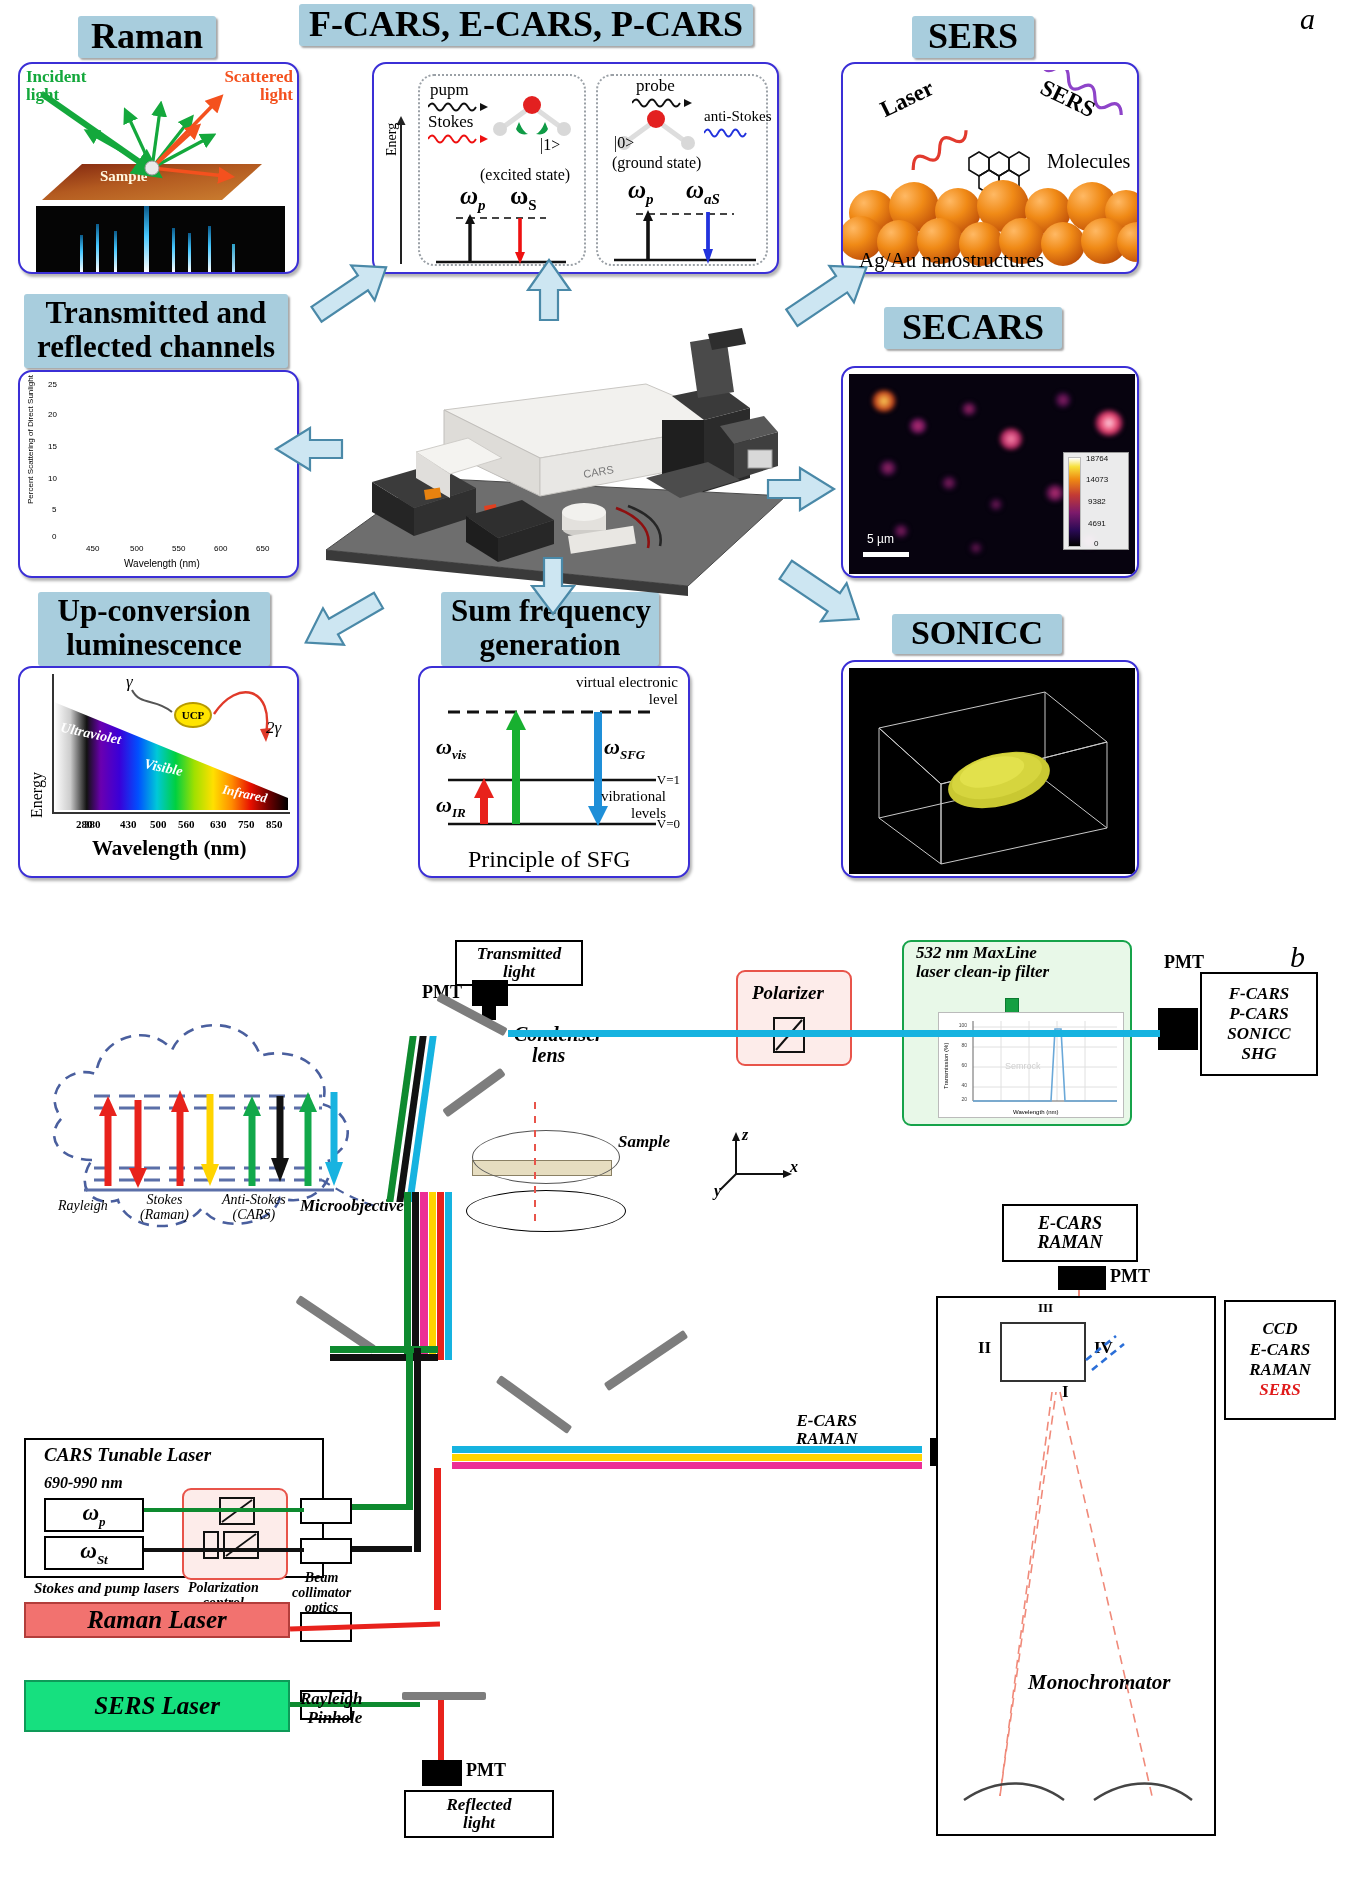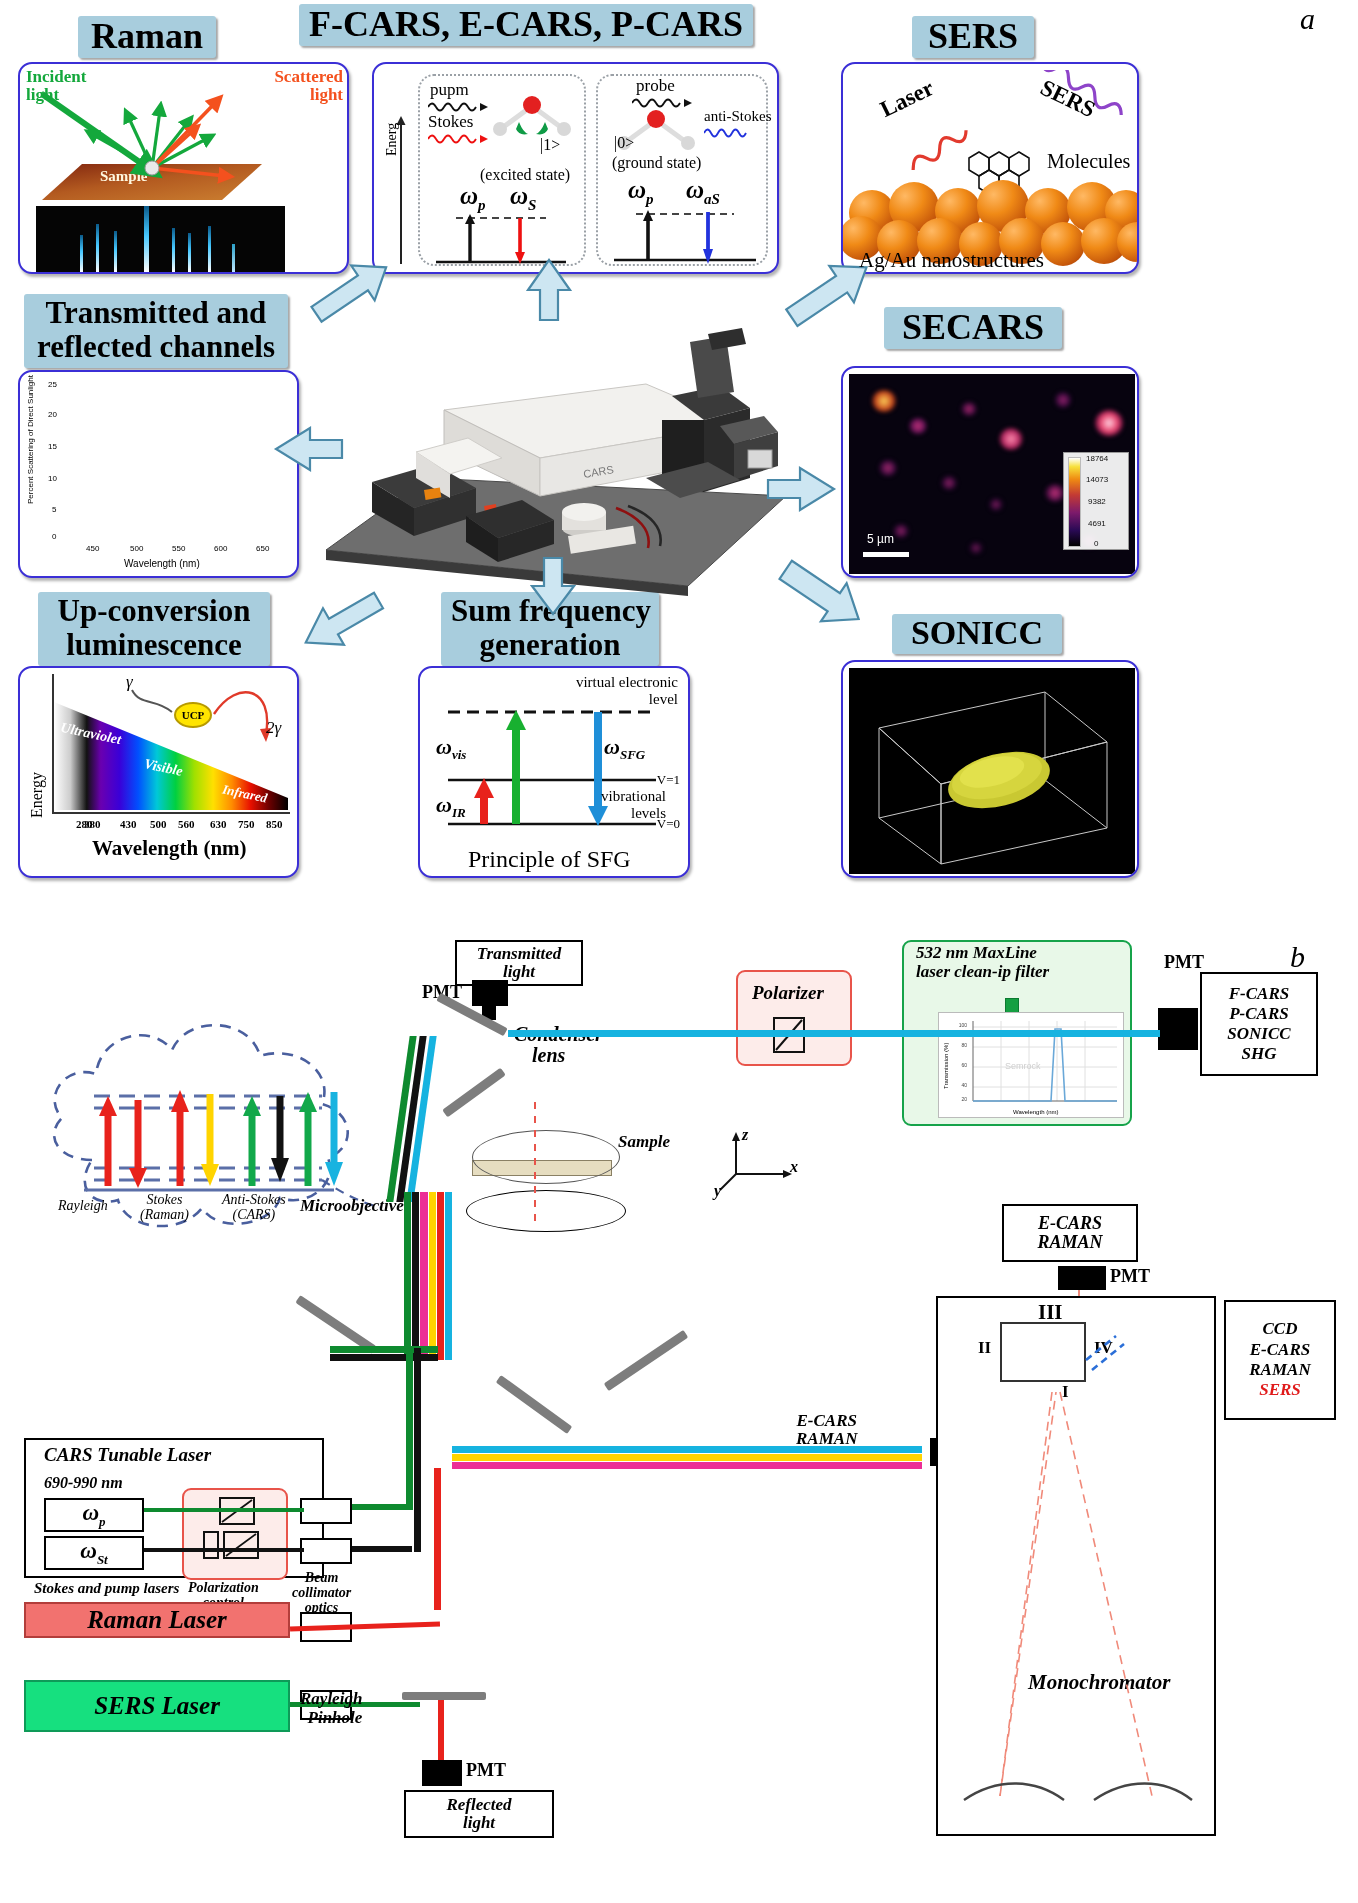--- a/index.html
+++ b/index.html
@@ -98,21 +98,21 @@
   <div>luminescence</div>
 </div>
 
 <div class="abs chip" style="left:441px; top:592px; font-size:31px; width:218px; line-height:1.1;">
   <div>Sum frequency</div>
   <div>generation</div>
 </div>
 
 <div class="abs chip" style="left:892px; top:614px; font-size:34px; width:170px;">SONICC</div>
 
-<div class="abs panel" style="left:18px; top:62px; width:331px; height:212px;">
+<div class="abs panel" style="left:18px; top:62px; width:281px; height:212px;">
   <div class="panel-inner">
 
     <div class="t" style="left:6px; top:4px; font-size:17px; font-weight:bold; color:#14a83c; line-height:1.05;">
       <div>Incident</div>
         <div>light</div>
     </div>
     <div class="t" style="right:4px; top:4px; font-size:17px; font-weight:bold; color:#f4511e; text-align:right; line-height:1.05;">
       <div>Scattered</div>
         <div>light</div>
     </div>
@@ -183,21 +183,21 @@
       <circle cx="78" cy="37" r="7" fill="#d8d8d8"></circle>
       <path d="M33,30 q4,10 9,12 q-9,2 -12,-5 z" fill="#0f9b46"></path>
       <path d="M59,30 q-4,10 -9,12 q9,2 12,-5 z" fill="#0f9b46"></path>
     </svg>
     <div class="t" style="left:166px; top:72px; font-size:16px;">|1&gt;</div>
     <div class="t" style="left:106px; top:102px; font-size:16px;">(excited state)</div>
 
     <div class="t" style="left:86px; top:118px; font-size:25px; font-weight:bold; font-style:italic;">
       <span>ω</span><sub style="font-size:15px;">p</sub>
     </div>
-    <div class="t" style="left:136px; top:118px; font-size:25px; font-weight:bold; font-style:italic;">
+    <div class="t" style="left:136px; top:118px; font-size:25px; font-weight:bold; ">
       <span>ω</span><sub style="font-size:15px;">S</sub>
     </div>
     <svg class="abs" style="left:52px; top:146px;" width="150" height="58">
       <line x1="30" y1="8" x2="120" y2="8" stroke="#444" stroke-width="2" stroke-dasharray="7,5"></line>
       <line x1="10" y1="52" x2="140" y2="52" stroke="#111" stroke-width="2.5"></line>
       <line x1="44" y1="52" x2="44" y2="12" stroke="#111" stroke-width="3.4"></line>
       <path d="M44,4 L49,14 L39,14 z" fill="#111"></path>
       <line x1="94" y1="8" x2="94" y2="44" stroke="#e11" stroke-width="3.6"></line>
       <path d="M94,54 L99,42 L89,42 z" fill="#e11"></path>
     </svg>
@@ -798,21 +798,21 @@
   <div>E-CARS</div>
   <div>RAMAN</div>
 </div>
 <div class="blk" style="left:1058px; top:1266px; width:48px; height:24px;"></div>
 <div class="t" style="left:1110px; top:1266px; font-size:18px; font-weight:bold;">PMT</div>
 
 <div class="abs" style="left:936px; top:1296px; width:280px; height:540px; border:2px solid #000; background:#fff;"></div>
 <div class="t ital" style="left:1028px; top:1670px; font-size:21px; font-weight:bold;">Monochromator</div>
 
 <div class="abs" style="left:1000px; top:1322px; width:86px; height:60px; border:2px solid #333; background:#fff;"></div>
-<div class="t" style="left:1038px; top:1300px; font-size:21px; font-weight:bold;">III</div>
+<div class="t" style="left:1038px; top:1300px; font-size:13px; font-weight:bold;">III</div>
 <div class="t" style="left:978px; top:1338px; font-size:17px; font-weight:bold;">II</div>
 <div class="t" style="left:1094px; top:1338px; font-size:17px; font-weight:bold;">IV</div>
 <div class="t" style="left:1062px; top:1382px; font-size:17px; font-weight:bold;">I</div>
 <svg class="abs" style="left:936px; top:1296px;" width="280" height="540">
   <g stroke="#f08a7a" stroke-width="1.6" stroke-dasharray="9,6" fill="none">
     <line x1="116" y1="96" x2="64" y2="500"></line>
     <line x1="124" y1="96" x2="216" y2="500"></line>
     <line x1="64" y1="500" x2="120" y2="96"></line>
   </g>
   <path d="M28,504 C60,482 98,482 128,504" fill="none" stroke="#444" stroke-width="2.4"></path>

